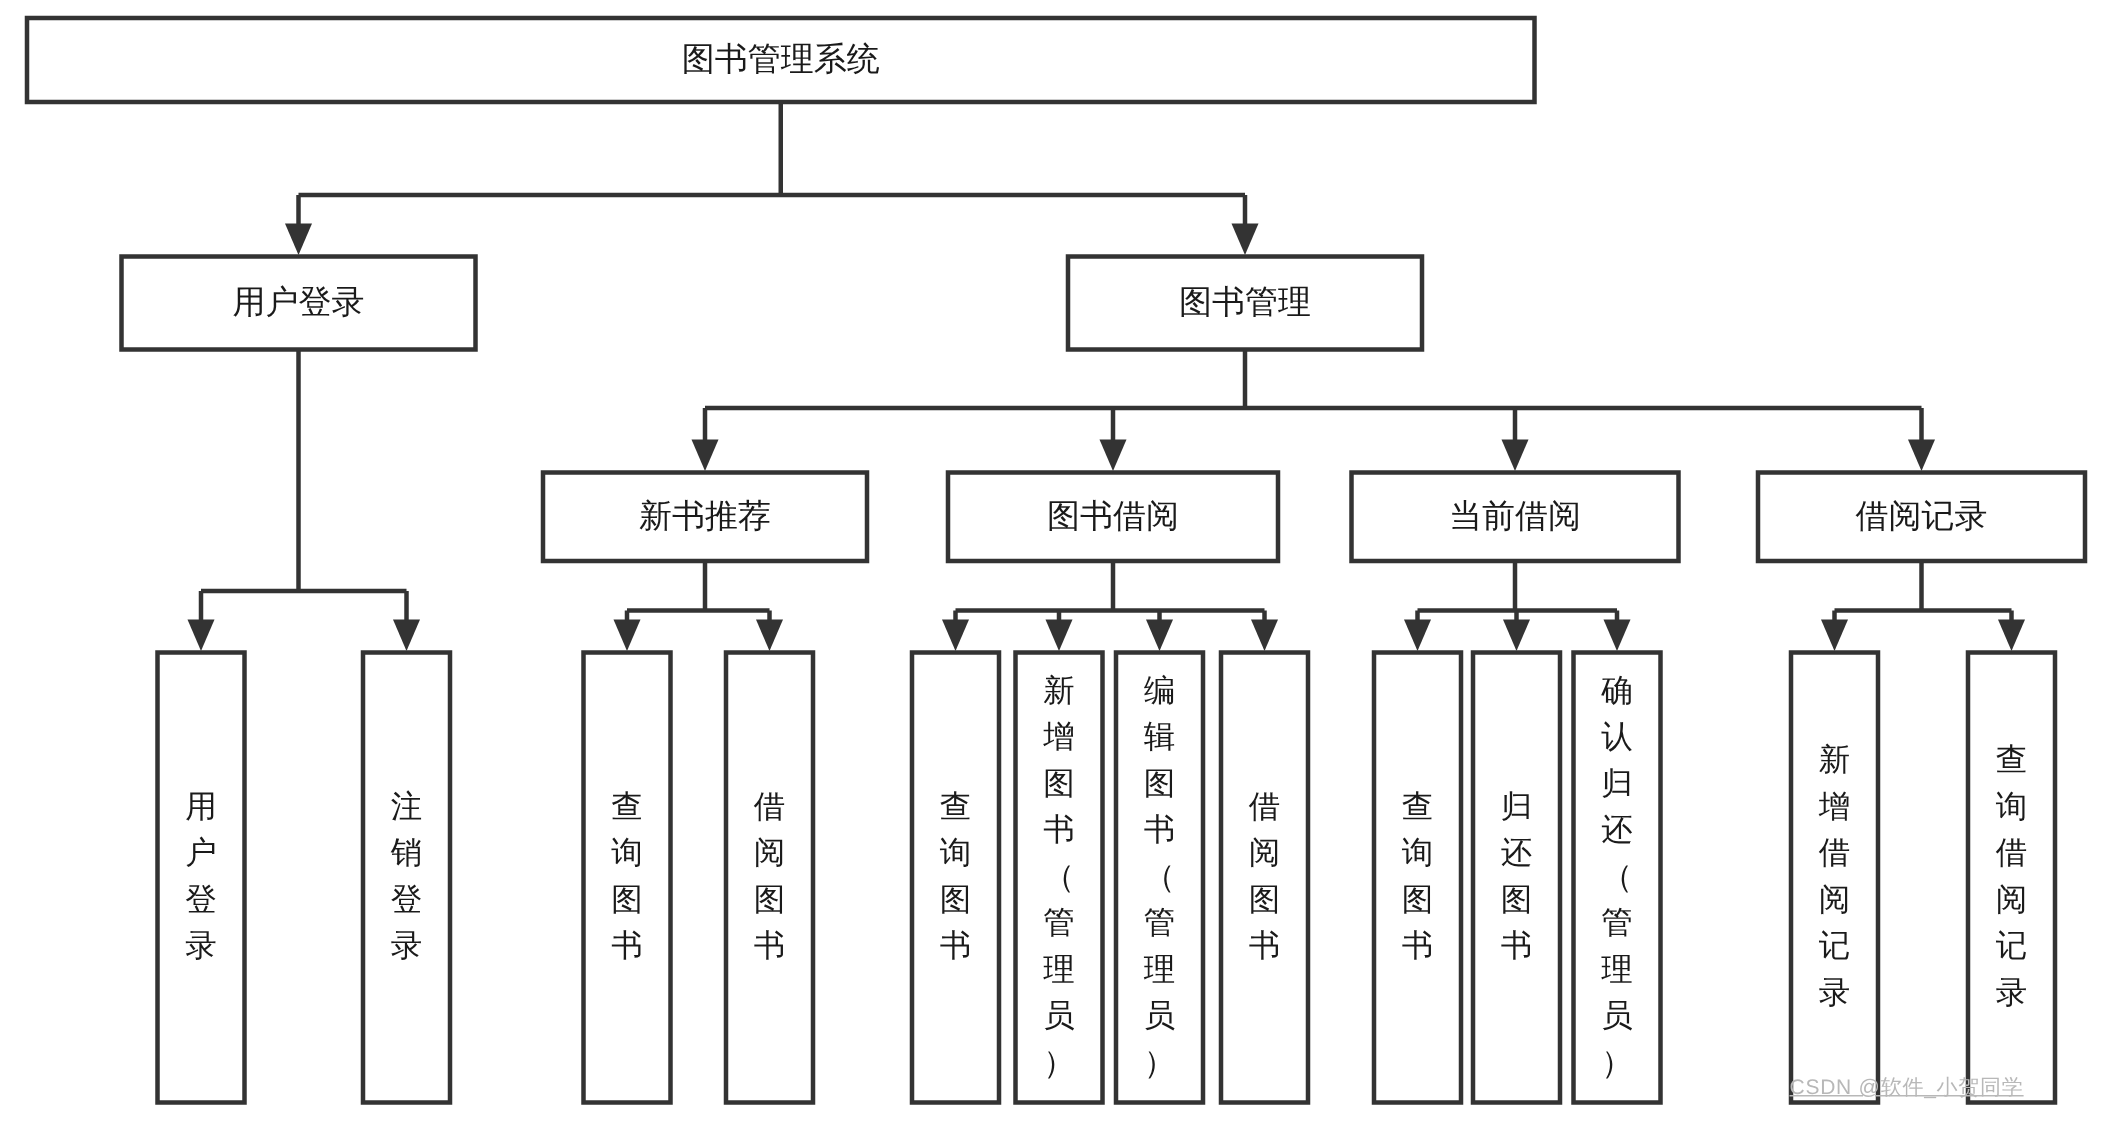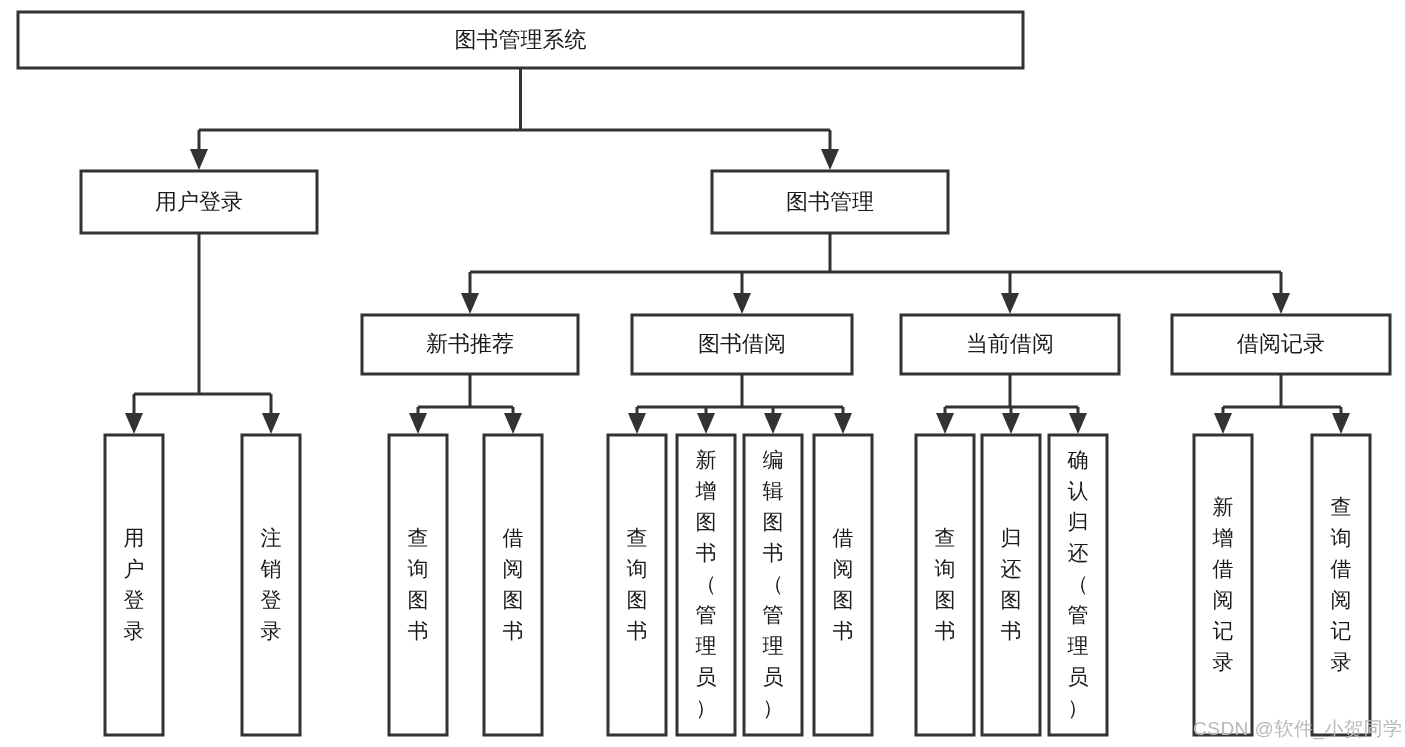--- a/index.html
+++ b/index.html
@@ -52,25 +52,26 @@
   }
   .node-label-v {
     font-family: "Liberation Sans", "DejaVu Sans", sans-serif;
     font-size: 21px;
     fill: #1a1a1a;
     text-anchor: middle;
   }
   .watermark-text {
     position: absolute;
     font-family: "Liberation Sans", "DejaVu Sans", sans-serif;
-    font-size: 19px;
+    font-size: 14px;
     color: #b8b8b8;
     white-space: nowrap;
     letter-spacing: 0.5px;
     pointer-events: none;
+    text-decoration: underline;
   }
 </style>
 </head>
 <body>
 
 <div id="diagram-root">
   <svg class="diagram-canvas" viewBox="0 0 1405 747">
     <g id="edges-layer">
         <g>
           <line x1="520.5" y1="68" x2="520.5" y2="130" class="connector"></line>

